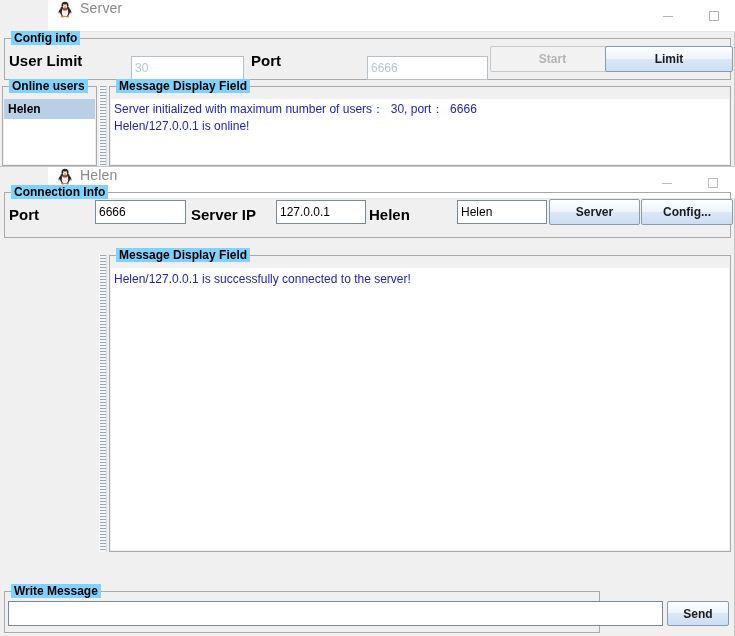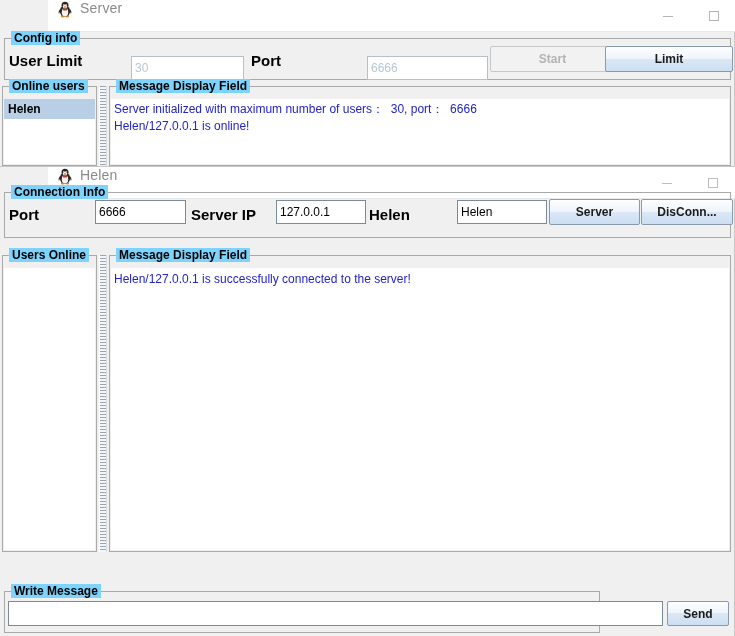--- a/index.html
+++ b/index.html
@@ -314,27 +314,23 @@
       <span class="label" style="position:absolute; left:186px; top:13px;">Server IP</span>
 
       <input class="tf" type="text" style="position: absolute; left: 271px; top: 7px; width: 90px;" value="127.0.0.1">
 
       <span class="label" style="position:absolute; left:364px; top:13px;">Helen</span>
 
       <input class="tf" type="text" style="position: absolute; left: 452px; top: 7px; width: 90px;" value="Helen">
 
       <div class="btn" style="position:absolute; left:544px; top:6px; width:91px;">Server</div>
 
-      <div class="btn" style="position:absolute; left:636px; top:6px; width:92px;">DisConn...</div>
-    </div>
-
-    <div class="group" style="position:absolute; left:2px; top:88px; width:95px; height:297px;">
-      <span class="group-title">Users Online</span>
-      <div class="panel-white" style="position:absolute; left:1px; top:12px; right:1px; bottom:1px; overflow:hidden;"></div>
-    </div>
+      <div class="btn" style="position:absolute; left:636px; top:6px; width:92px;">Config...</div>
+    </div>
+
 
     <div class="divider" style="left:99px; top:88px; width:8px; height:297px;"></div>
 
     <div class="group" style="position:absolute; left:109px; top:88px; width:622px; height:297px;">
       <span class="group-title">Message Display Field</span>
       <div class="panel-white" style="position:absolute; left:1px; top:12px; right:1px; bottom:1px; overflow:hidden; padding-top:3px;">
         <div class="msg-line">Helen/127.0.0.1 is successfully connected to the server!</div>
       </div>
     </div>
 

